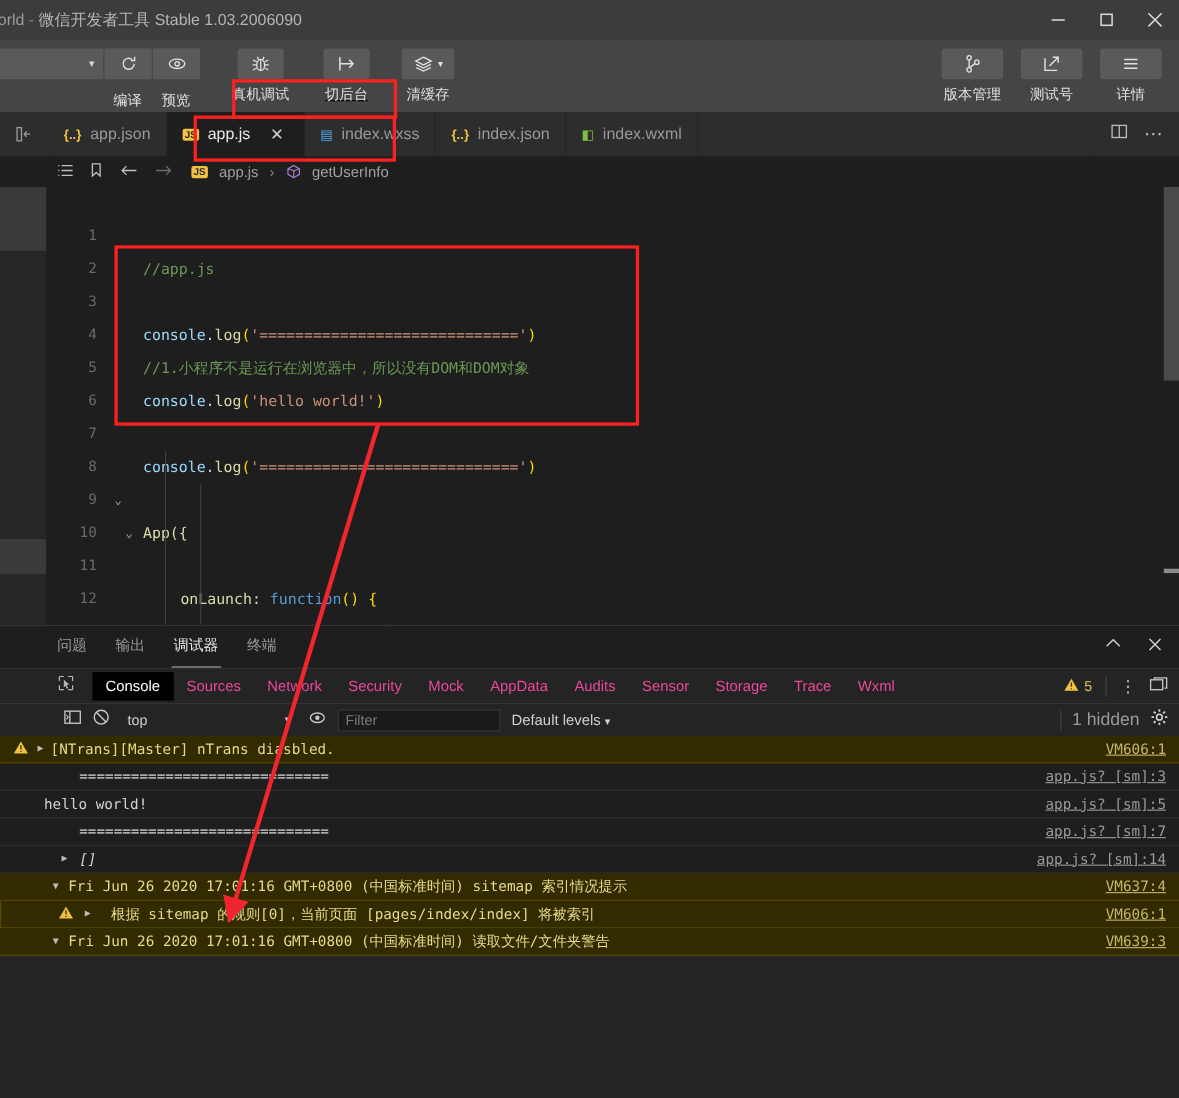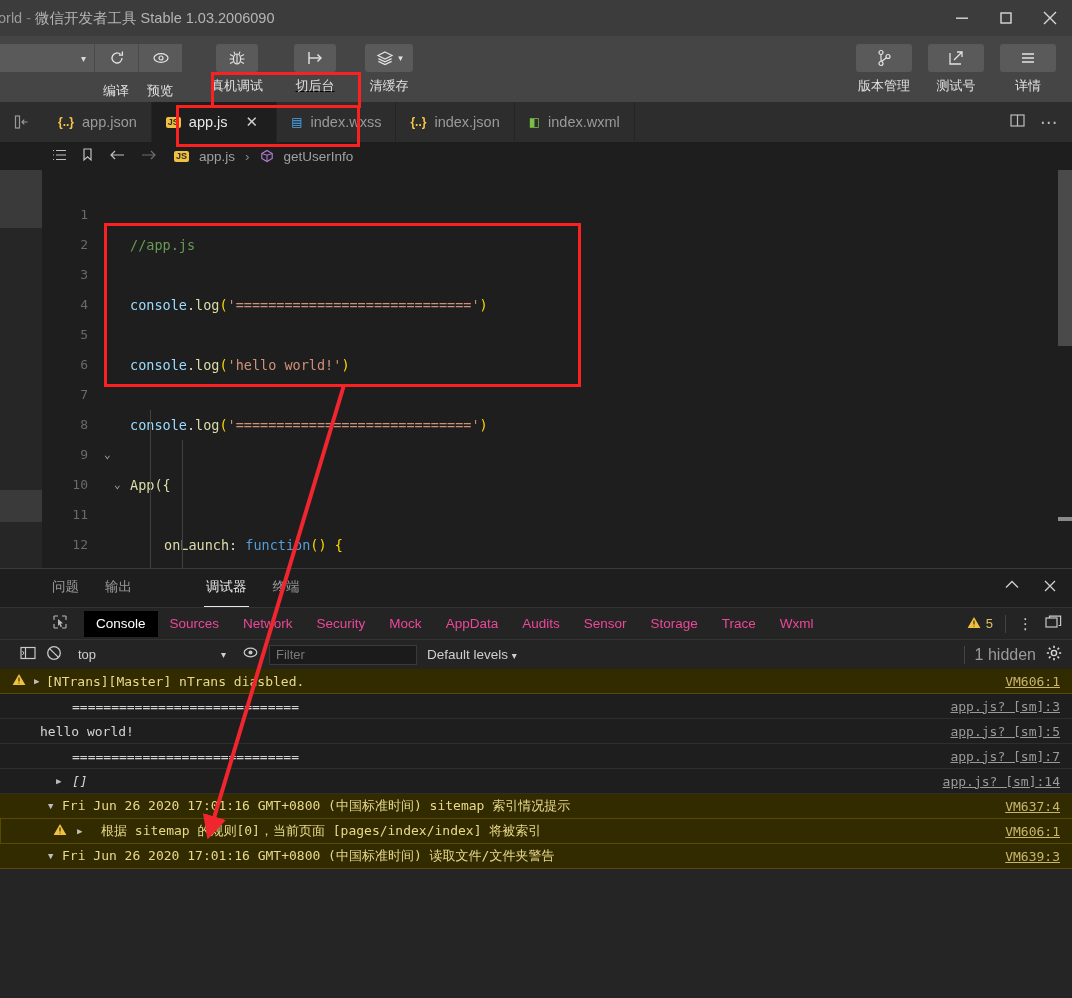--- a/index.html
+++ b/index.html
@@ -129,21 +129,21 @@
   }
   .vscroll .thumb { position: absolute; right: 0; width: 14px; background: #4a4a4a; }
 
   
   .panel { background: #1e1e1e; border-top: 1px solid #3a3a3a; }
   .panel-tabs {
     height: 38px; display: flex; align-items: center; padding-left: 52px;
     background: #1e1e1e; position: relative;
   }
   .ptab { color: #9a9a9a; font-size: 13.5px; margin-right: 26px; position: relative; padding-bottom: 3px; }
-  .ptab.active { color: #e8e8e8; margin-left: 48px; }
+  .ptab.active { color: #e8e8e8; }
   .ptab.active:after {
     content: ""; position: absolute; left: -2px; right: -2px; bottom: -8px;
     height: 1px; background: #e8e8e8;
   }
   .panel-actions { position: absolute; right: 14px; display: flex; gap: 22px; color: #cfcfcf; }
 
   .devtab-row {
     height: 32px; background: #242424; display: flex; align-items: center;
     padding-left: 46px; border-top: 1px solid #333; position: relative;
   }
@@ -155,21 +155,21 @@
   .dtab.active { background: #000; color: #fff; }
   .devtab-right {
     position: absolute; right: 10px; display: flex; align-items: center; gap: 12px;
     color: #c9c9c9; font-size: 13px;
   }
   .warn-count { color: #e0c060; display: flex; align-items: center; gap: 5px; }
   .vdiv { width: 1px; height: 18px; background: #444; }
 
   .filter-row {
     height: 30px; background: #242424; display: flex; align-items: center;
-    padding-left: 20px; border-top: 1px solid #333; position: relative; gap: 10px;
+    padding-left: 58px; border-top: 1px solid #333; position: relative; gap: 10px;
   }
   .ctx-select {
     width: 160px; height: 20px; color: #cfcfcf; font-size: 13px;
     display: flex; align-items: center; justify-content: space-between; padding: 0 6px;
   }
   .filter-input {
     width: 148px; height: 20px; background: #1b1b1b; border: 1px solid #3a3a3a;
     color: #7a7a7a; font-size: 13px; padding: 0 6px; line-height: 18px;
   }
   .levels { color: #cfcfcf; font-size: 13.5px; }
@@ -427,20 +427,21 @@
           <span class="lnum">2</span>
         </div>
 
         <div class="cl">
           <span class="lnum">3</span>
           <span class="ctext"><span class="t-obj">console</span><span class="t-op">.</span><span class="t-fn">log</span><span class="t-par">(</span><span class="t-str">'============================='</span><span class="t-par">)</span></span>
         </div>
 
         <div class="cl">
           <span class="lnum">4</span>
+          <span class="ctext t-com">//1.小程序不是运行在浏览器中，所以没有DOM和DOM对象</span>
         </div>
 
         <div class="cl">
           <span class="lnum">5</span>
           <span class="ctext"><span class="t-obj">console</span><span class="t-op">.</span><span class="t-fn">log</span><span class="t-par">(</span><span class="t-str">'hello world!'</span><span class="t-par">)</span></span>
         </div>
 
         <div class="cl">
           <span class="lnum">6</span>
         </div>

